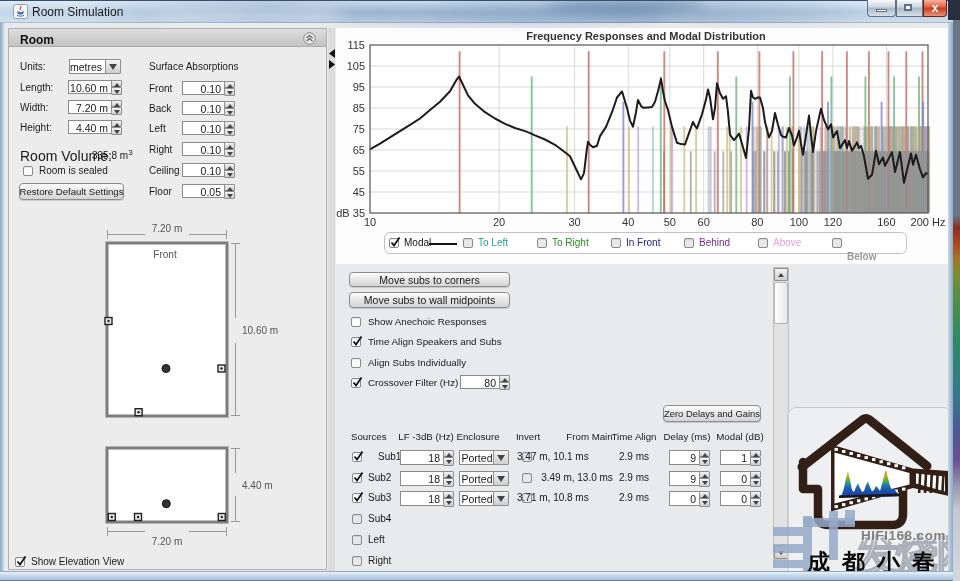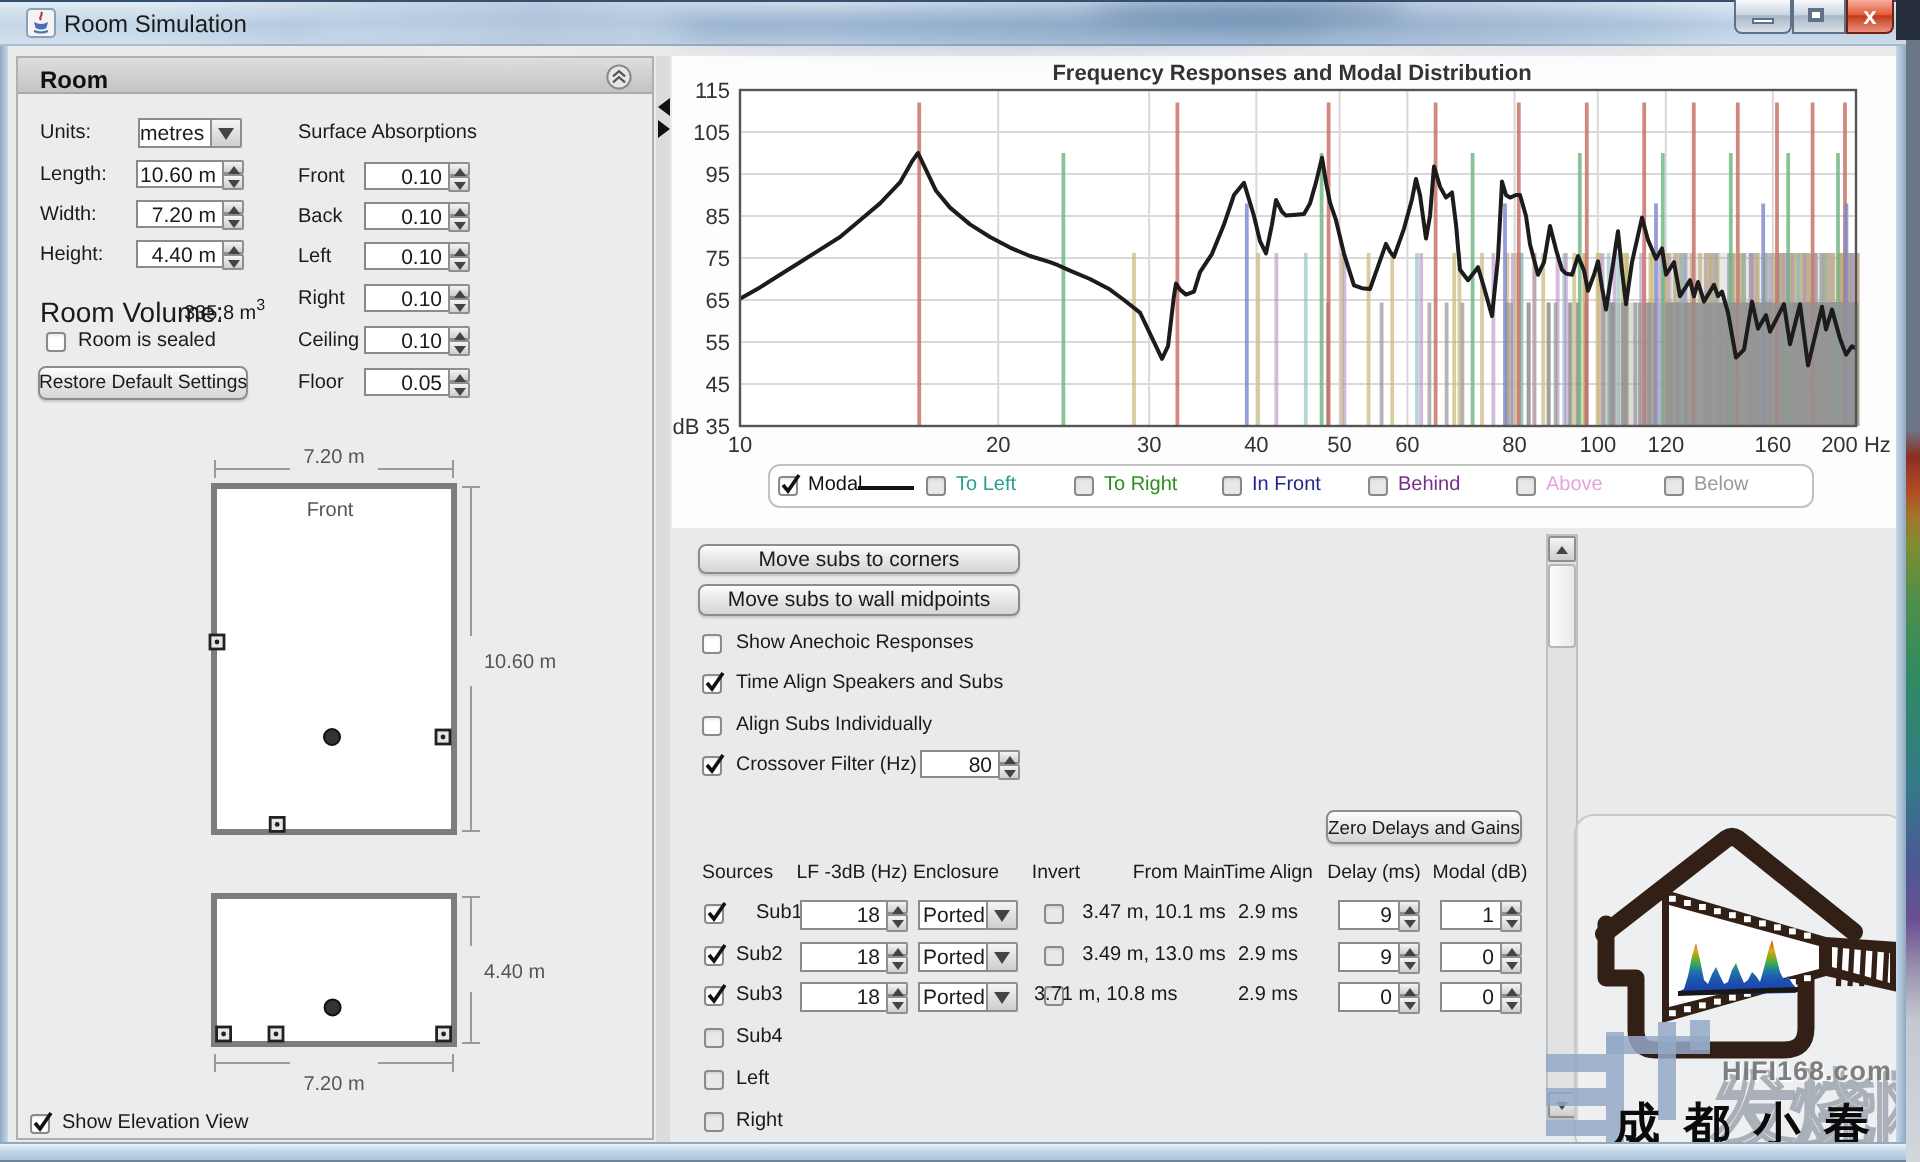--- a/index.html
+++ b/index.html
@@ -439,21 +439,21 @@
 <div style="position:absolute;left:478px;top:237px;font-size:10px;color:#2a9d8f;font-weight:normal;white-space:nowrap">To Left</div>
 <div style="position:absolute;left:537px;top:238px;width:10px;height:10px;background:#e8e8e8;border:1px solid #8a8a8a;border-radius:2px;box-shadow:inset 0 1px 1px rgba(0,0,0,0.08)"></div>
 <div style="position:absolute;left:552px;top:237px;font-size:10px;color:#2e8b22;font-weight:normal;white-space:nowrap">To Right</div>
 <div style="position:absolute;left:611px;top:238px;width:10px;height:10px;background:#e8e8e8;border:1px solid #8a8a8a;border-radius:2px;box-shadow:inset 0 1px 1px rgba(0,0,0,0.08)"></div>
 <div style="position:absolute;left:626px;top:237px;font-size:10px;color:#24248f;font-weight:normal;white-space:nowrap">In Front</div>
 <div style="position:absolute;left:684px;top:238px;width:10px;height:10px;background:#e8e8e8;border:1px solid #8a8a8a;border-radius:2px;box-shadow:inset 0 1px 1px rgba(0,0,0,0.08)"></div>
 <div style="position:absolute;left:699px;top:237px;font-size:10px;color:#7b2d8b;font-weight:normal;white-space:nowrap">Behind</div>
 <div style="position:absolute;left:758px;top:238px;width:10px;height:10px;background:#e8e8e8;border:1px solid #8a8a8a;border-radius:2px;box-shadow:inset 0 1px 1px rgba(0,0,0,0.08)"></div>
 <div style="position:absolute;left:773px;top:237px;font-size:10px;color:#e9a0e0;font-weight:normal;white-space:nowrap">Above</div>
 <div style="position:absolute;left:832px;top:238px;width:10px;height:10px;background:#e8e8e8;border:1px solid #8a8a8a;border-radius:2px;box-shadow:inset 0 1px 1px rgba(0,0,0,0.08)"></div>
-<div style="position:absolute;left:847px;top:237px;font-size:10px;color:#9a9a9a;font-weight:normal;white-space:nowrap">Below</div>
+<div style="position:absolute;left:847px;top:251px;font-size:10px;color:#9a9a9a;font-weight:bold;white-space:nowrap">Below</div>
 <div style="position:absolute;left:429px;top:243px;width:28px;height:2px;background:#111"></div>
 <div style="position:absolute;left:8px;top:28px;width:319px;height:542px;background:#ececec;border:1px solid #b0b0b0"></div>
 <div style="position:absolute;left:9px;top:29px;width:317px;height:18px;background:linear-gradient(#dedede,#c3c3c3);border-bottom:1px solid #aaa"></div>
 <div style="position:absolute;left:20px;top:33px;font-size:12px;color:#111;font-weight:bold;white-space:nowrap">Room</div>
 <svg style="position:absolute;left:303px;top:32px" width="13" height="13" viewBox="0 0 13 13">
     <circle cx="6.5" cy="6.5" r="5.8" fill="#e6e6e6" stroke="#888"></circle>
     <path d="M3.5 6.2 L6.5 3.6 L9.5 6.2 M3.5 9.2 L6.5 6.6 L9.5 9.2" fill="none" stroke="#555" stroke-width="1.1"></path>
   </svg>
 <div style="position:absolute;left:20px;top:61px;font-size:10px;color:#1a1a1a;font-weight:normal;white-space:nowrap">Units:</div>
 <div style="position:absolute;left:69px;top:59px;width:37px;height:15px;background:#fff;border:1px solid #8a8a8a;font-size:10.5px;text-align:right;padding-right:5px;line-height:15px">metres</div>
@@ -633,21 +633,21 @@
     <div class="tu"></div>
   </div>
 <div class="spb" style="left:443px;top:457px;width:11px;height:9px">
     <div class="td"></div>
   </div>
 <div style="position:absolute;left:459px;top:450px;width:35px;height:15px;background:#fff;border:1px solid #8a8a8a;font-size:10.5px;text-align:center;padding-left:1px;line-height:15px">Ported</div>
 <div class="spb" style="left:493px;top:450px;width:16px;height:15px">
     <div class="td" style="margin-top:4px;border-top-width:6px;border-left-width:4.5px;border-right-width:4.5px"></div>
   </div>
 <div style="position:absolute;left:522px;top:452px;width:10px;height:10px;background:#e8e8e8;border:1px solid #8a8a8a;border-radius:2px;box-shadow:inset 0 1px 1px rgba(0,0,0,0.08)"></div>
-<div style="position:absolute;left:517px;top:451px;width:120px;text-align:center;font-size:10px;white-space:nowrap">3.47 m, 10.1 ms</div>
+<div style="position:absolute;left:517px;top:451px;width:120px;text-align:left;font-size:10px;white-space:nowrap">3.47 m, 10.1 ms</div>
 <div style="position:absolute;left:574px;top:451px;width:120px;text-align:center;font-size:10px;white-space:nowrap">2.9 ms</div>
 <div style="position:absolute;left:669px;top:450px;width:31px;height:15px;background:#fff;border:1px solid #8a8a8a;font-size:10.5px;text-align:right;padding-right:3px;line-height:15px">9</div>
 <div class="spb" style="left:699px;top:450px;width:11px;height:7px">
     <div class="tu"></div>
   </div>
 <div class="spb" style="left:699px;top:457px;width:11px;height:9px">
     <div class="td"></div>
   </div>
 <div style="position:absolute;left:720px;top:450px;width:31px;height:15px;background:#fff;border:1px solid #8a8a8a;font-size:10.5px;text-align:right;padding-right:3px;line-height:15px">1</div>
 <div class="spb" style="left:750px;top:450px;width:11px;height:7px">

